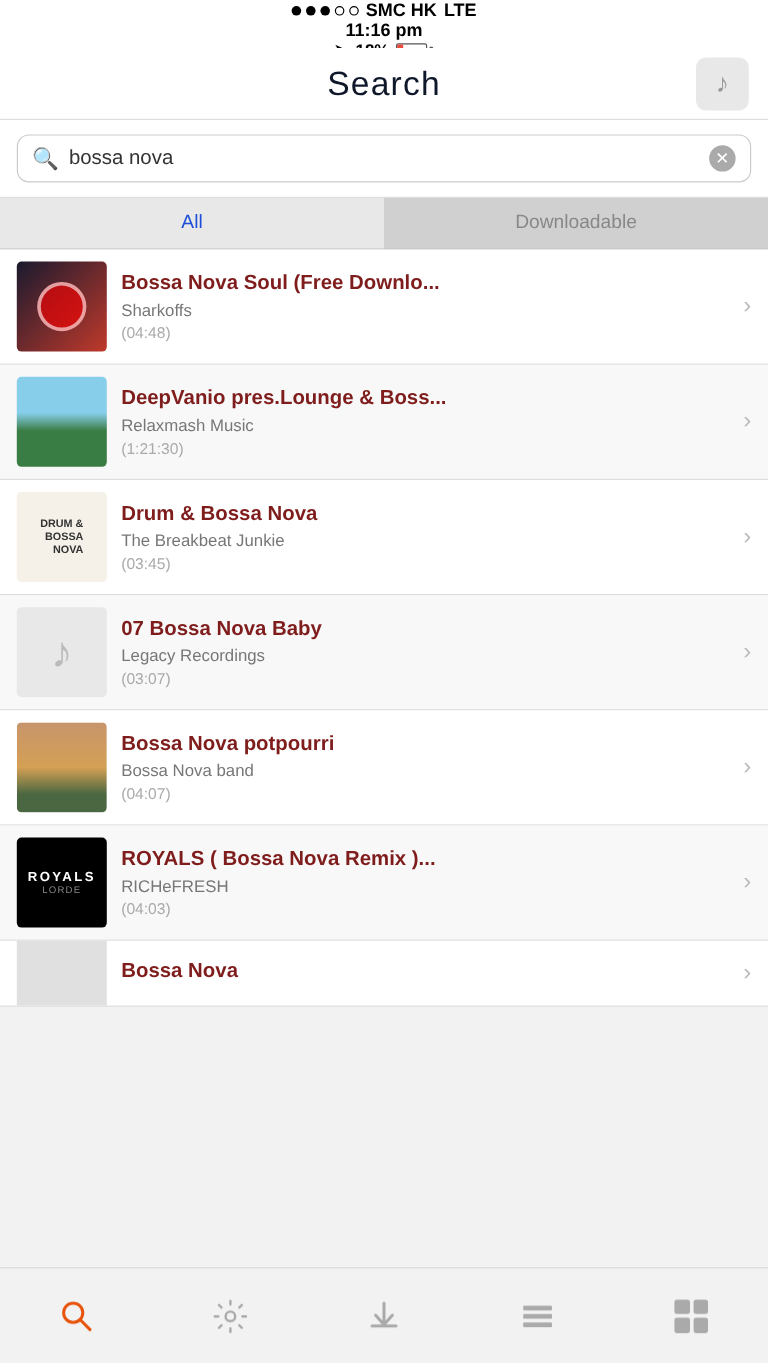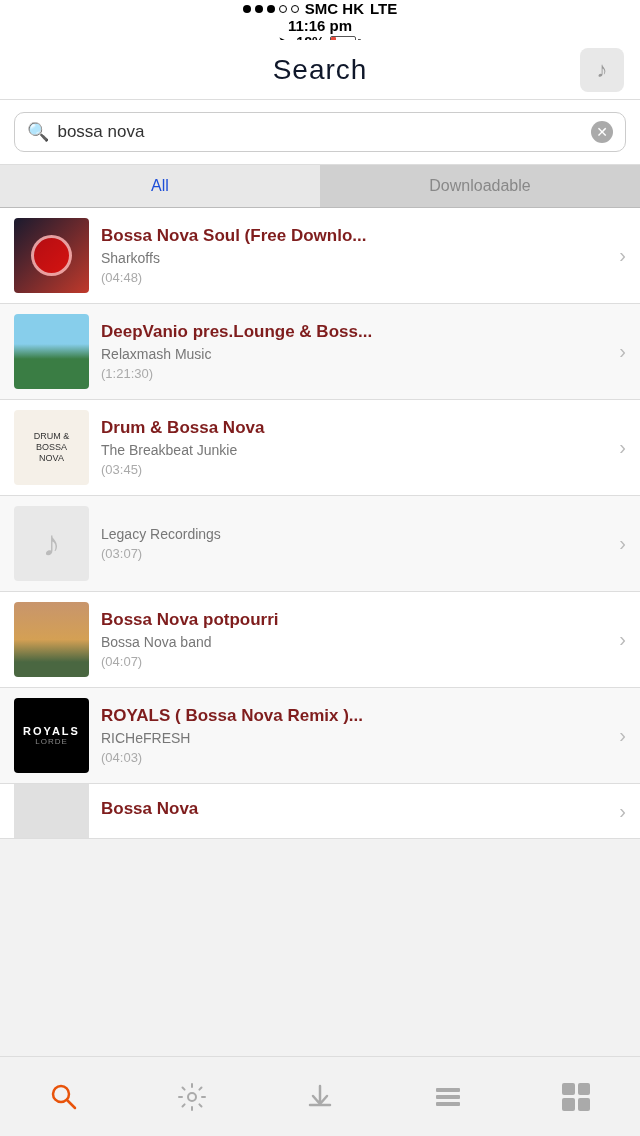--- a/index.html
+++ b/index.html
@@ -191,23 +191,23 @@
     }
     .album-art-2 {
       background: linear-gradient(180deg, #87ceeb 40%, #3a7d44 60%);
     }
     .album-art-3 {
       background: #f5f0e8;
       display: flex; align-items: center; justify-content: center;
     }
     .drum-text {
       font-size: 9px;
-      font-weight: 400;
+      font-weight: 700;
       color: #333;
-      text-align: center;
+      text-align: right;
       line-height: 1.2;
     }
     .album-art-note {
       background: #e8e8e8;
       display: flex; align-items: center; justify-content: center;
     }
     .big-note {
       font-size: 36px;
       color: #bbb;
     }
@@ -381,20 +381,21 @@
       <div class="result-duration">(03:45)</div>
     </div>
     <span class="chevron">›</span>
   </div>
 
   <div class="result-item">
     <div class="album-art album-art-note">
       <span class="big-note">♪</span>
     </div>
     <div class="result-info">
+      <div class="result-title">07 Bossa Nova Baby</div>
       <div class="result-artist">Legacy Recordings</div>
       <div class="result-duration">(03:07)</div>
     </div>
     <span class="chevron">›</span>
   </div>
 
   <div class="result-item">
     <div class="album-art album-art-5">
       <div class="person-silhouette"></div>
     </div>

